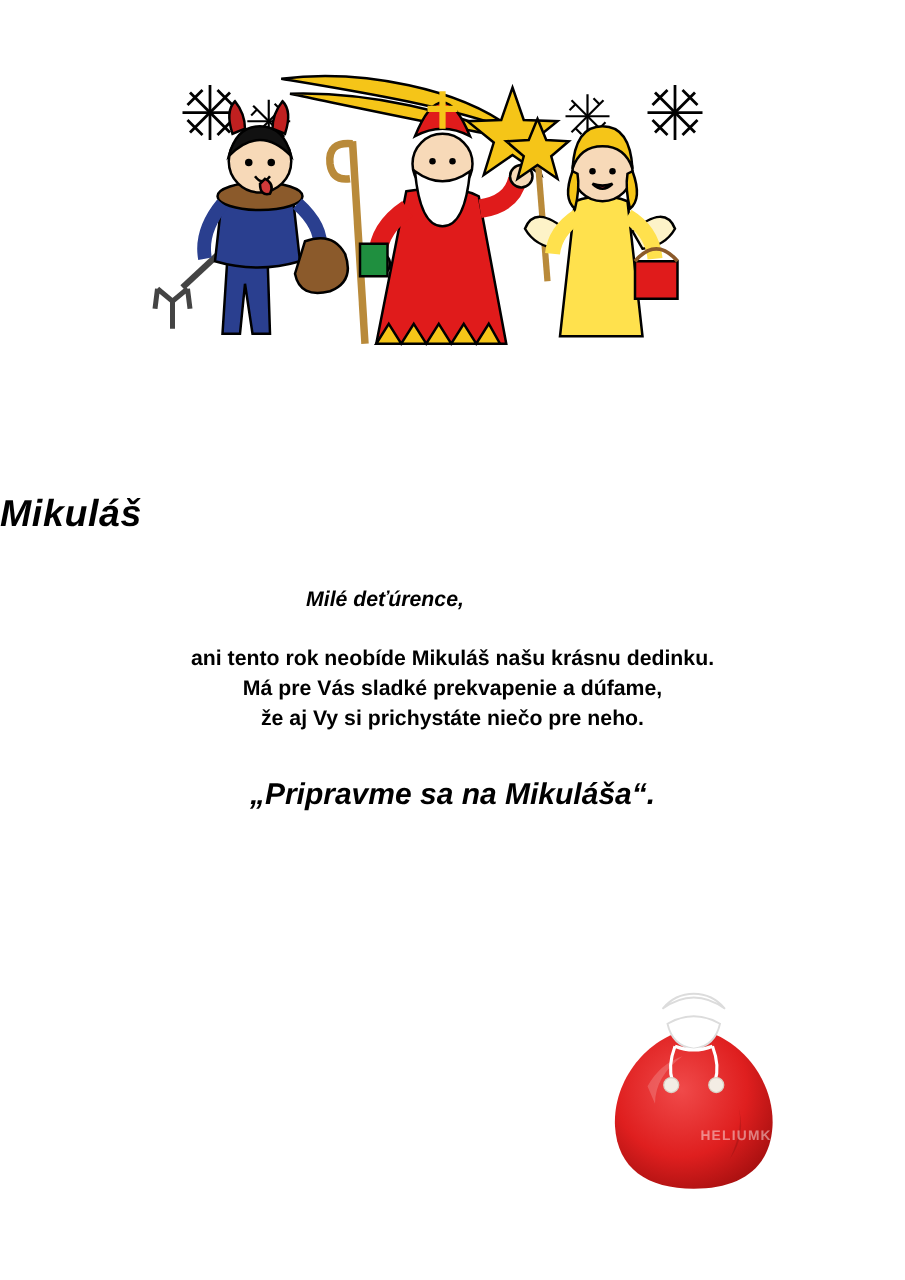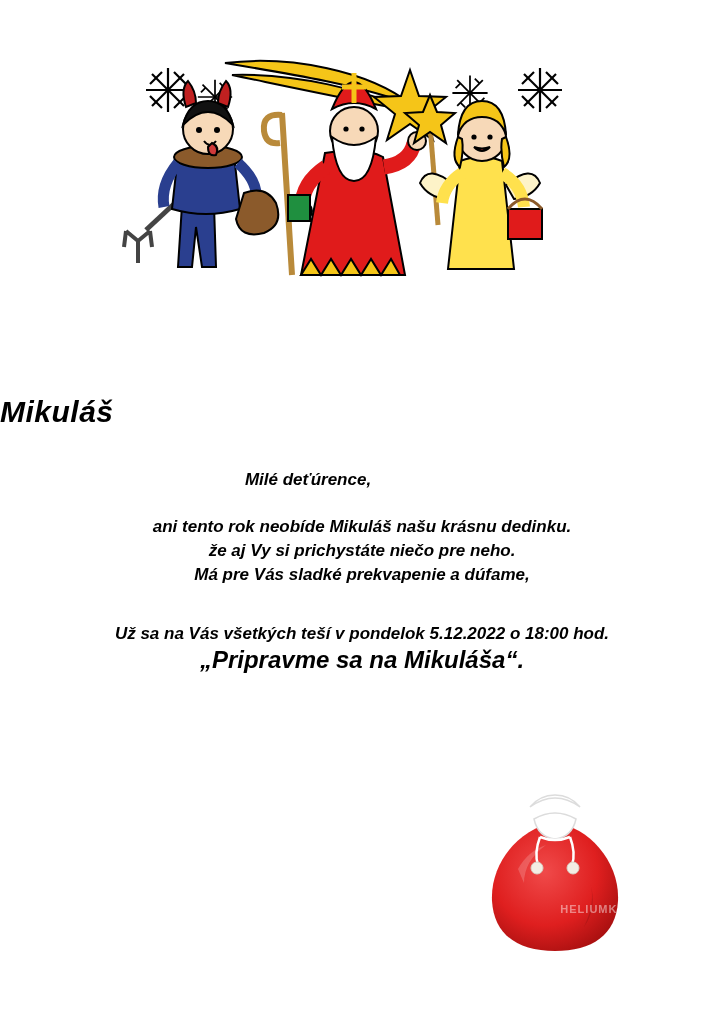--- a/index.html
+++ b/index.html
@@ -60,21 +60,20 @@
     margin-left: 18px;
   }
   .para-one {
     position: absolute;
     top: 515px;
     left: 0;
     width: 724px;
     text-align: center;
     font-size: 17px;
     font-weight: bold;
-    font-style: italic;
     line-height: 24px;
   }
   .para-two {
     position: absolute;
     top: 622px;
     left: 0;
     width: 724px;
     text-align: center;
     font-size: 17px;
     font-weight: bold;
@@ -262,26 +261,25 @@
       </g>
     </svg>
   </div>
 
   <div class="doc-title">Mikuláš</div>
 
   <div class="greeting">Milé deťúrence,</div>
 
   <div class="para-one">
     <span class="line">ani tento rok neobíde Mikuláš našu krásnu dedinku.</span>
+    <span class="line">Má pre Vás sladké prekvapenie a dúfame,</span>
     <span class="line">že aj Vy si prichystáte niečo pre neho.</span>
-    <span class="line">Má pre Vás sladké prekvapenie a dúfame,</span>
   </div>
 
   <div class="para-two">
-    <span class="line">Už sa na Vás všetkých teší v pondelok 5.12.2022 o 18:00 hod.</span>
     <span class="final-line">„Pripravme sa na Mikuláša“.</span>
   </div>
 
   <div class="sack">
     <svg viewBox="0 0 170 175" xmlns="http://www.w3.org/2000/svg">
       <defs>
         <radialGradient id="sackGrad" cx="42%" cy="38%" r="70%">
           <stop offset="0%" stop-color="#f04a4a"></stop>
           <stop offset="60%" stop-color="#df1f1f"></stop>
           <stop offset="100%" stop-color="#a50f0f"></stop>

